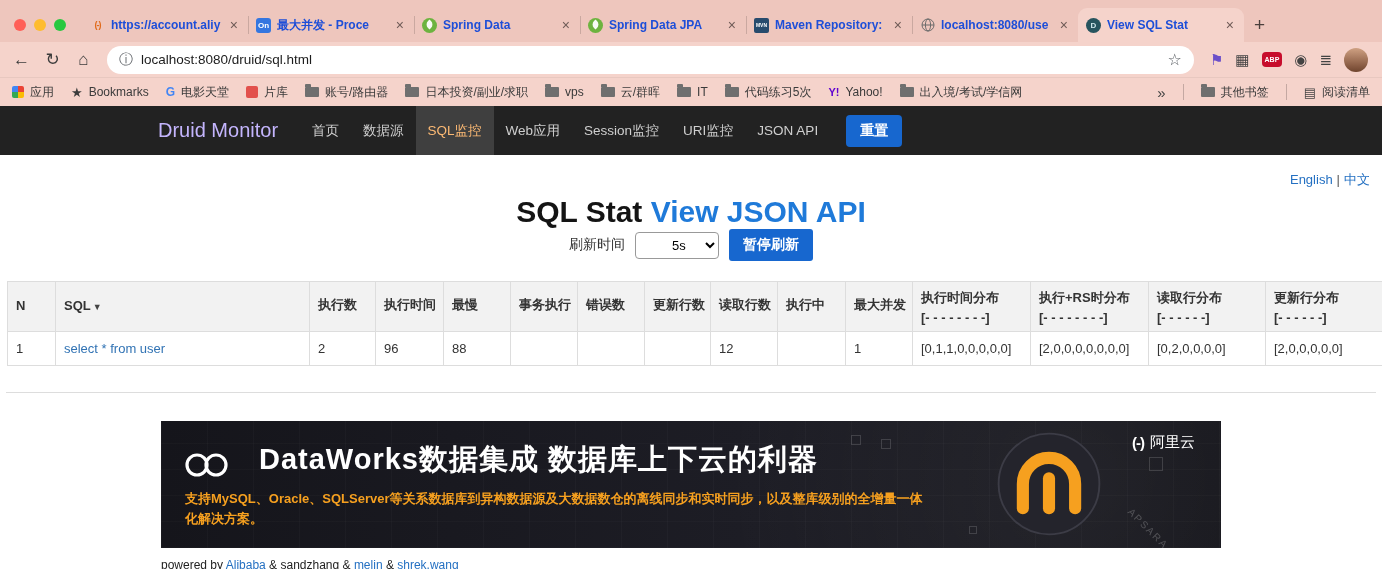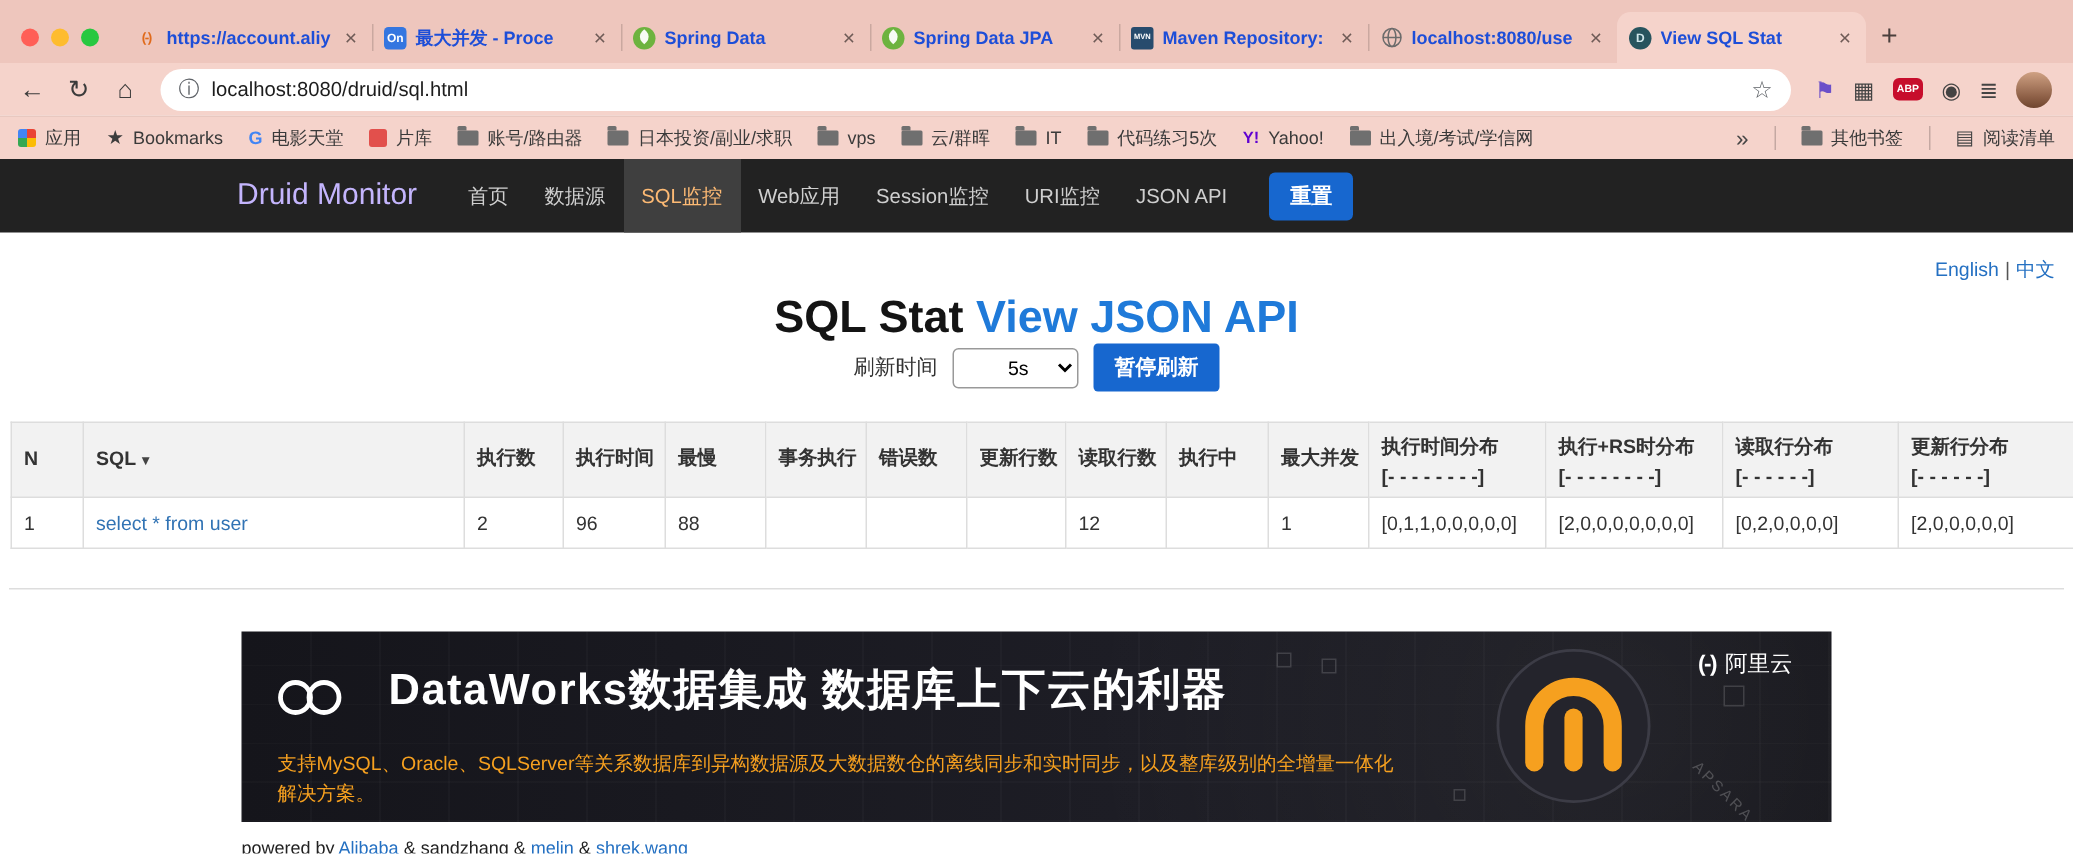--- a/index.html
+++ b/index.html
@@ -139,22 +139,22 @@
     background:
       radial-gradient(circle at 86% 45%, rgba(255,255,255,.06), transparent 38%),
       repeating-linear-gradient(90deg, rgba(255,255,255,.025) 0 1px, transparent 1px 46px),
       repeating-linear-gradient(0deg, rgba(255,255,255,.02) 0 1px, transparent 1px 26px),
       linear-gradient(90deg, #15151b, #1d1d25 55%, #14141a);
   }
   .banner-head { display: flex; align-items: flex-end; gap: 28px; padding: 19px 0 0 22px; }
   .dw-logo { flex: none; }
   .banner-title { font-size: 29px; font-weight: 600; letter-spacing: 1px; white-space: nowrap; }
   .banner-sub {
-    margin: 19px 0 0 24px; max-width: 750px; font-size: 13px; line-height: 1.55;
-    color: var(--banner-orange, #f6a01f); font-weight: normal;
+    margin: 9px 0 0 24px; max-width: 750px; font-size: 13px; line-height: 1.55;
+    color: var(--banner-orange, #f6a01f); font-weight: bold;
   }
   .aliyun-brand { position: absolute; top: 12px; right: 26px; font-size: 15px; color: #fff;
     display: flex; gap: 6px; align-items: center; }
   .aliyun-mark { font-weight: bold; letter-spacing: -1px; }
   .emblem { position: absolute; right: 116px; top: 7px; }
   .watermark { position: absolute; right: 46px; bottom: 14px; transform: rotate(45deg);
     color: rgba(255,255,255,.22); font-size: 10px; letter-spacing: 2px; }
   .chip { position: absolute; border: 1px solid rgba(255,255,255,.15); }
   .chip.c1 { width: 10px; height: 10px; right: 330px; top: 18px; }
   .chip.c2 { width: 14px; height: 14px; right: 58px; top: 36px; }

